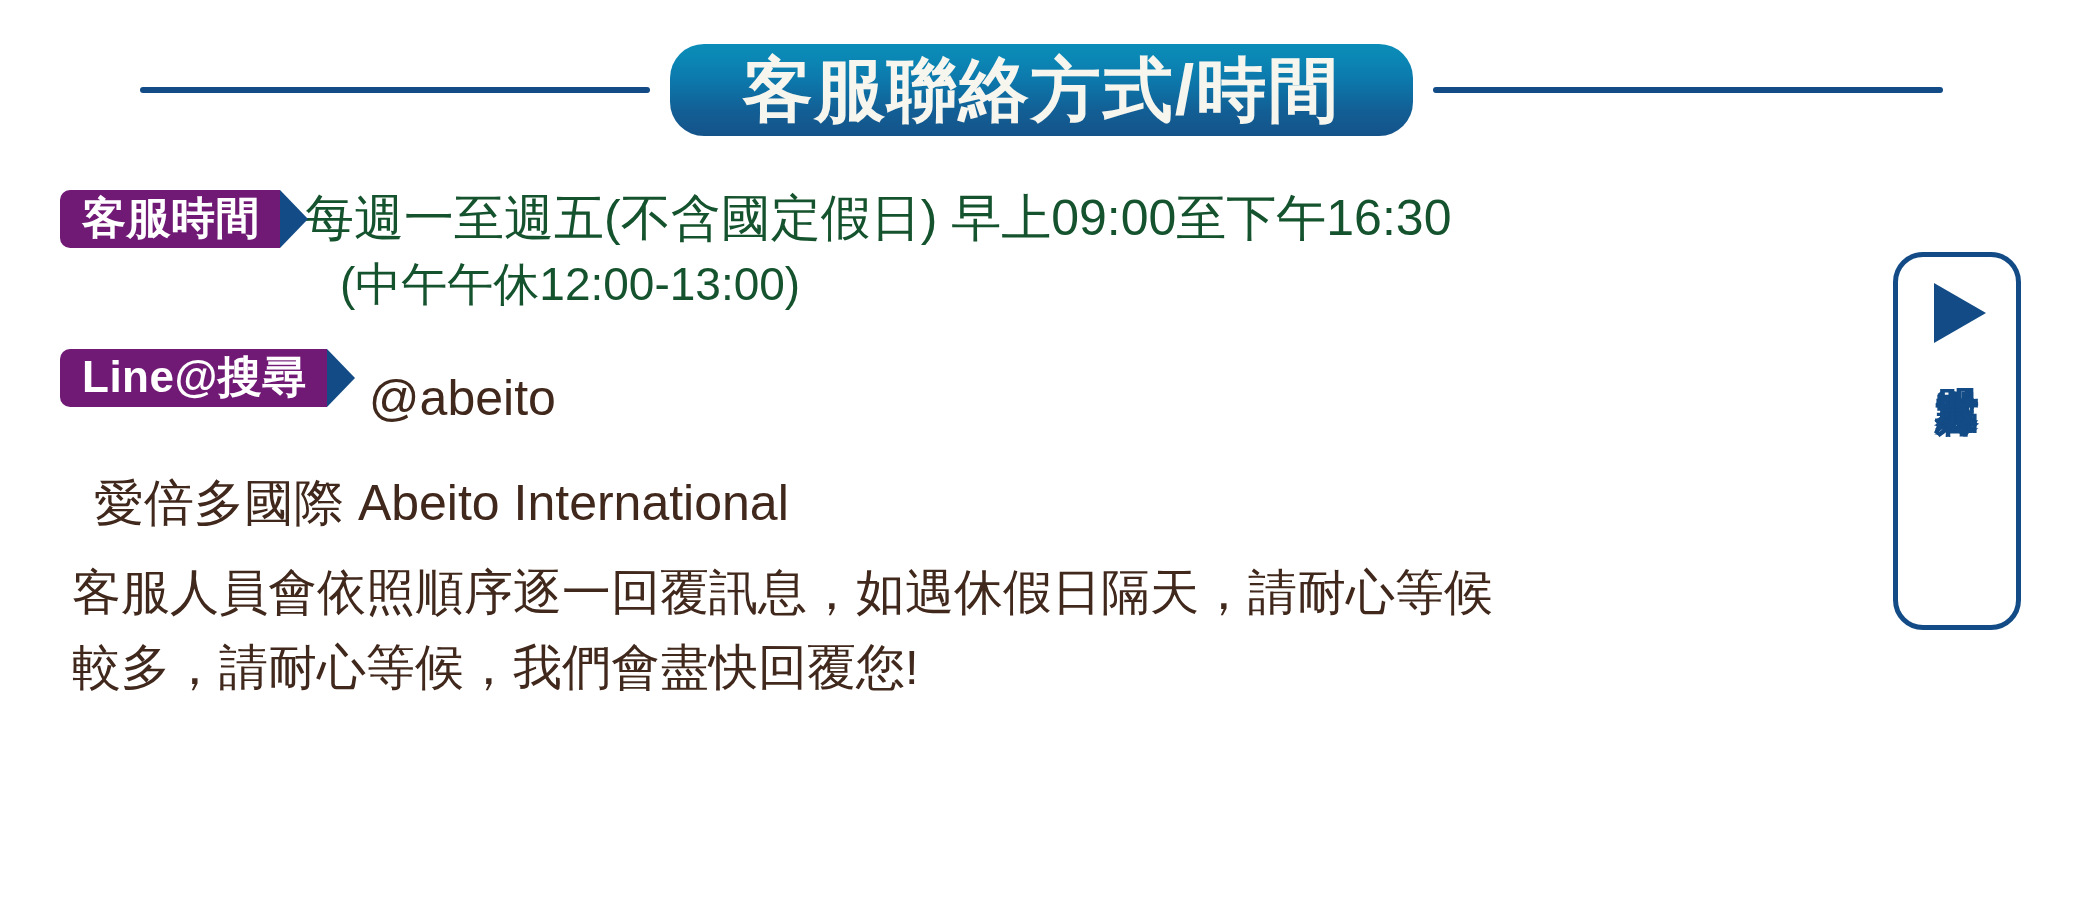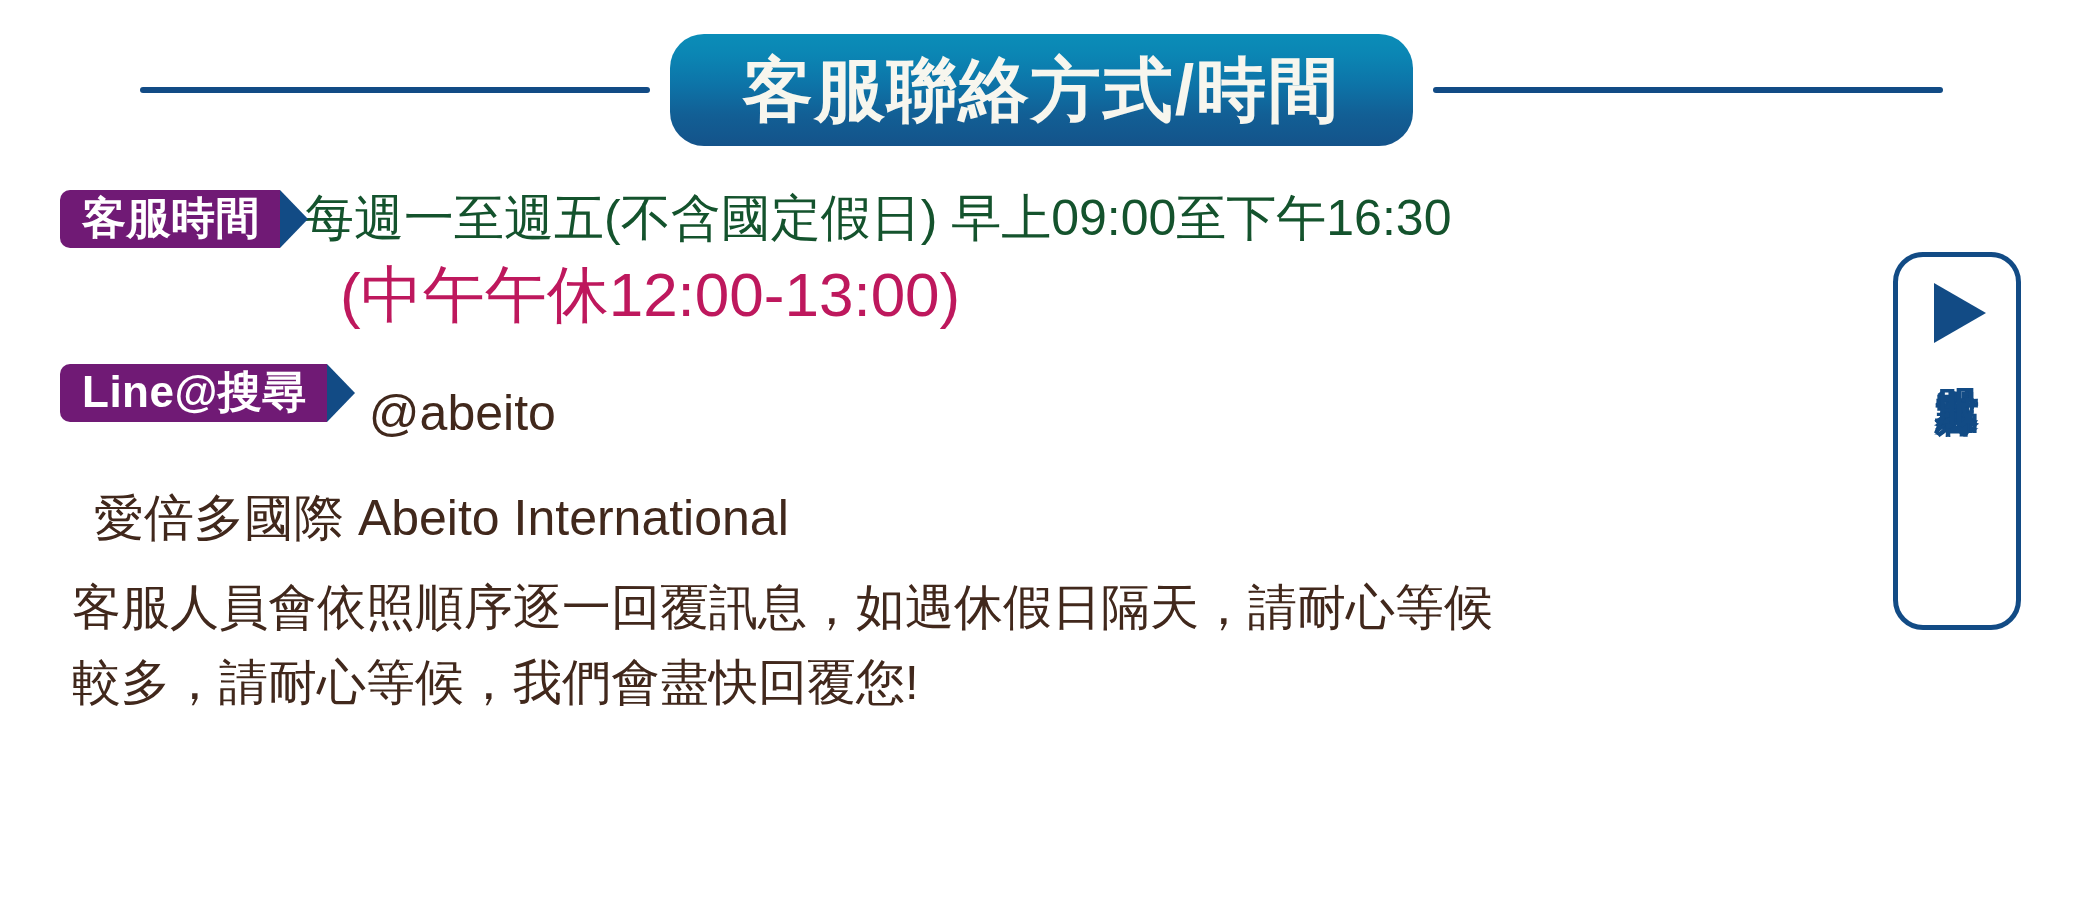--- a/index.html
+++ b/index.html
@@ -31,21 +31,21 @@
   }
   .rule {
     height: 6px;
     background: #124b85;
     border-radius: 3px;
   }
   .rule-left  { width: 510px; margin-right: 20px; }
   .rule-right { width: 510px; margin-left: 20px; }
 
   .title-pill {
-    height: 112px;
+    height: 92px;
     min-width: 700px;
     padding: 0 73px;
     border-radius: 34px;
     background: linear-gradient(180deg,
                 #0b8db8 0%,
                 #0b86b4 18%,
                 #0d74a8 45%,
                 #125f95 72%,
                 #14538a 100%);
     display: flex;
@@ -114,24 +114,24 @@
   }
   .row-text.tight { margin-left: 34px; }
 
   .line-wrap {
     color: #14532d;
     font-size: 50px;
     line-height: 1.3;
     margin-left: 24px;
   }
   .second-line {
-    color: #be185d;
-    font-size: 62px;
+    color: #14532d;
+    font-size: 46px;
     line-height: 1.3;
-    margin: 4px 0 6px 280px;
+    margin: 4px 0 12px 280px;
   }
 
   .hours-block { margin-bottom: 4px; }
 
   .paragraph {
     color: #41281c;
     font-size: 49px;
     line-height: 1.45;
     margin-top: 22px;
     margin-left: 12px;

